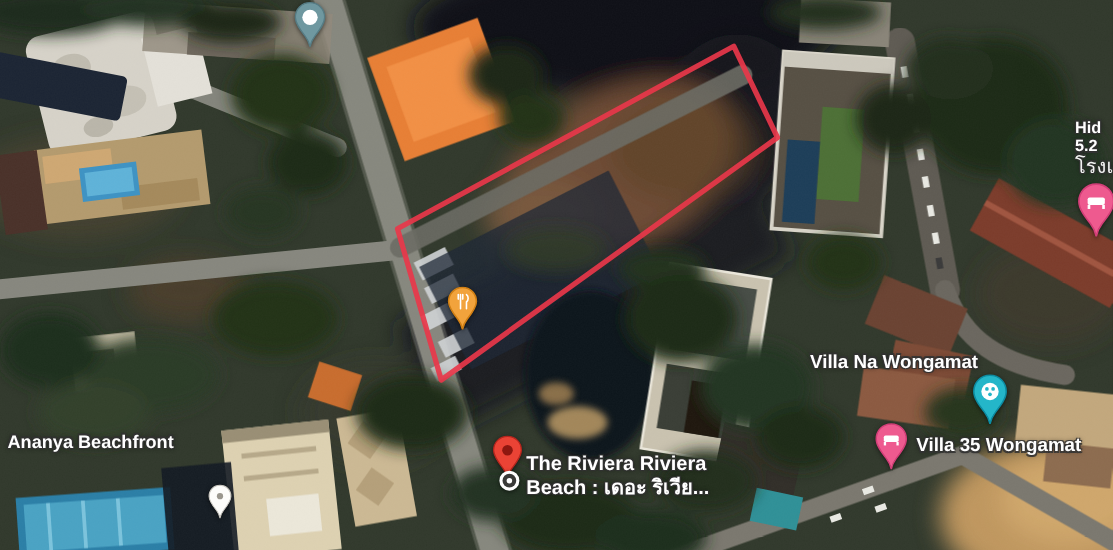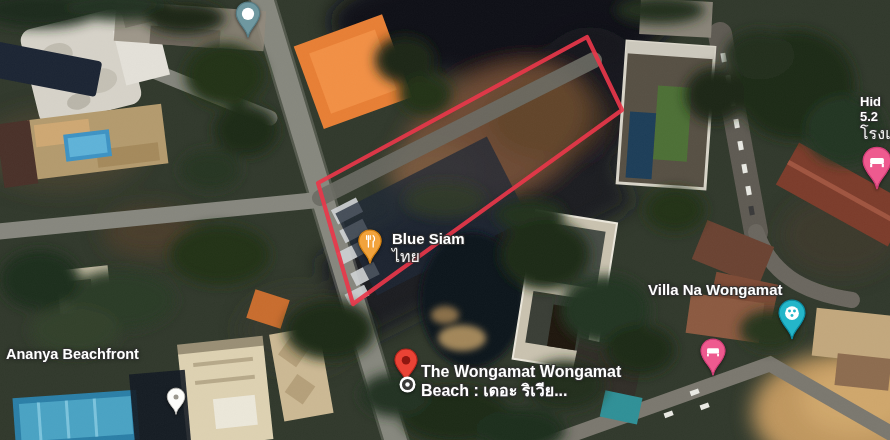--- a/index.html
+++ b/index.html
@@ -298,38 +298,37 @@
 
   <div class="pin" id="pin-hotel-right">
     <svg width="32" height="45" viewBox="0 0 24 34">
         <path d="M12 1C6 1 1.5 5.6 1.5 11.5c0 4.5 3.5 9 7 13.5 1.7 2.2 2.8 4.3 3.5 7.5.7-3.2 1.8-5.3 3.5-7.5 3.5-4.5 7-9 7-13.5C22.5 5.6 18 1 12 1z" fill="#ee5a8f" stroke="#d23f78" stroke-width="1"></path>
       <rect x="6.8" y="9" width="10.4" height="4.6" rx="1.2" fill="#fff"></rect>
         <rect x="6.8" y="13.6" width="1.6" height="2.4" fill="#fff"></rect>
         <rect x="15.6" y="13.6" width="1.6" height="2.4" fill="#fff"></rect>
       </svg>
   </div>
 
-  <div class="maplabel" id="lbl-blue-siam">
-    <span>Blue Siam</span>
-    <span class="sub">ไทย</span>
-  </div>
 
   <div class="maplabel" id="lbl-riviera">
-    <span>The Wongamat Wongamat</span><br>
+    <span>The Riviera Riviera</span><br>
     <span>Beach : เดอะ ริเวีย...</span>
   </div>
 
   <div class="maplabel" id="lbl-ananya">
     <span>Ananya Beachfront</span><br>
   </div>
 
   <div class="maplabel" id="lbl-villa-na">
     <span>Villa Na Wongamat</span>
   </div>
 
+  <div class="maplabel" id="lbl-villa-35">
+    <span>Villa 35 Wongamat</span>
+  </div>
 
   <div class="maplabel" id="lbl-hotel-right">
     <span>Hid</span><br>
     <span>5.2</span><br>
     <span class="sub">โรงแ</span>
   </div>
 
 </div>
 
 </body></html>

